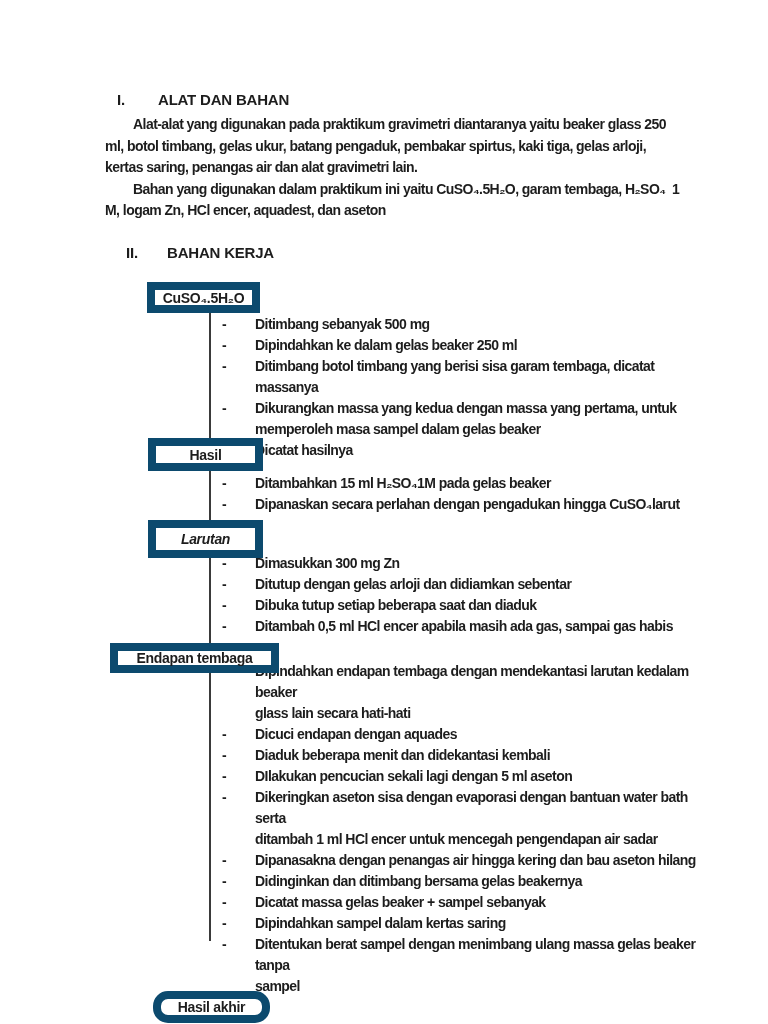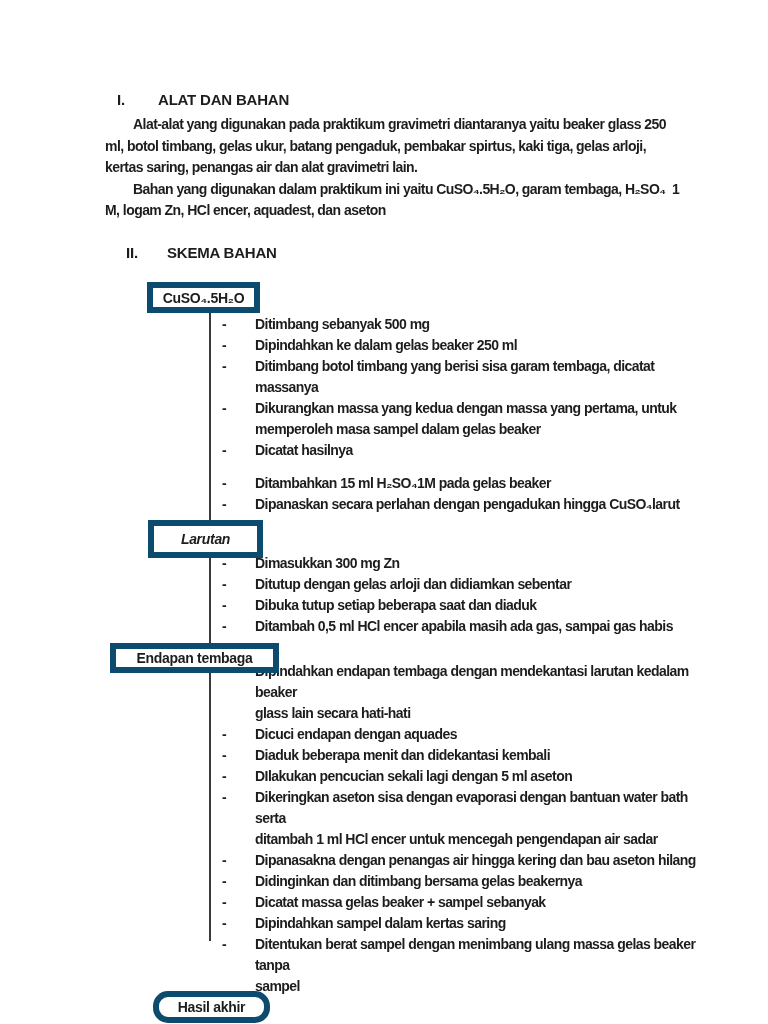--- a/index.html
+++ b/index.html
@@ -46,21 +46,21 @@
     position: absolute;
     left: 209px; top: 313px;
     width: 2px; height: 628px;
     background: #3a3a3a;
     z-index: 1;
   }
   .fbox {
     position: absolute;
     box-sizing: border-box;
     background: #ffffff;
-    border: 6px solid #0c4a6e;
+    border: 8px solid #0c4a6e;
     z-index: 2;
     display: flex;
     align-items: center;
     justify-content: center;
     font-size: 14px;
     font-weight: 600;
     letter-spacing: -0.3px;
     white-space: nowrap;
   }
   #box-0 { left: 147px; top: 282px; width: 113px; height: 31px; }
@@ -109,28 +109,31 @@
   <div class="para-block">
     <p class="para">Alat-alat yang digunakan pada praktikum gravimetri diantaranya yaitu beaker glass 250
 ml, botol timbang, gelas ukur, batang pengaduk, pembakar spirtus, kaki tiga, gelas arloji,
 kertas saring, penangas air dan alat gravimetri lain.</p>
     <p class="para">Bahan yang digunakan dalam praktikum ini yaitu CuSO₄.5H₂O, garam tembaga, H₂SO₄  1
 M, logam Zn, HCl encer, aquadest, dan aseton</p>
   </div>
 
   <div class="heading" id="heading-2">
     <span class="numeral">II.</span>
-    <span class="title">SKEMA BAHAN</span>
+    <span class="title">BAHAN KERJA</span>
   </div>
 
   <div class="flow-line"></div>
 
   <div class="fbox" id="box-0">
     <span>CuSO₄.5H₂O</span>
   </div>
+  <div class="fbox" id="box-1">
+    <span>Hasil</span>
+  </div>
   <div class="fbox" id="box-2">
     <span>Larutan</span>
   </div>
   <div class="fbox" id="box-3">
     <span>Endapan tembaga</span>
   </div>
   <div class="fbox" id="box-4">
     <span>Hasil akhir</span>
   </div>
 

